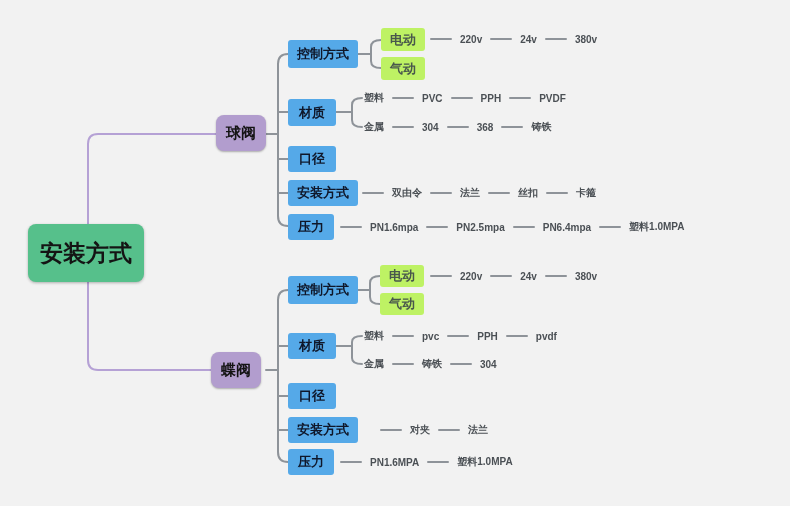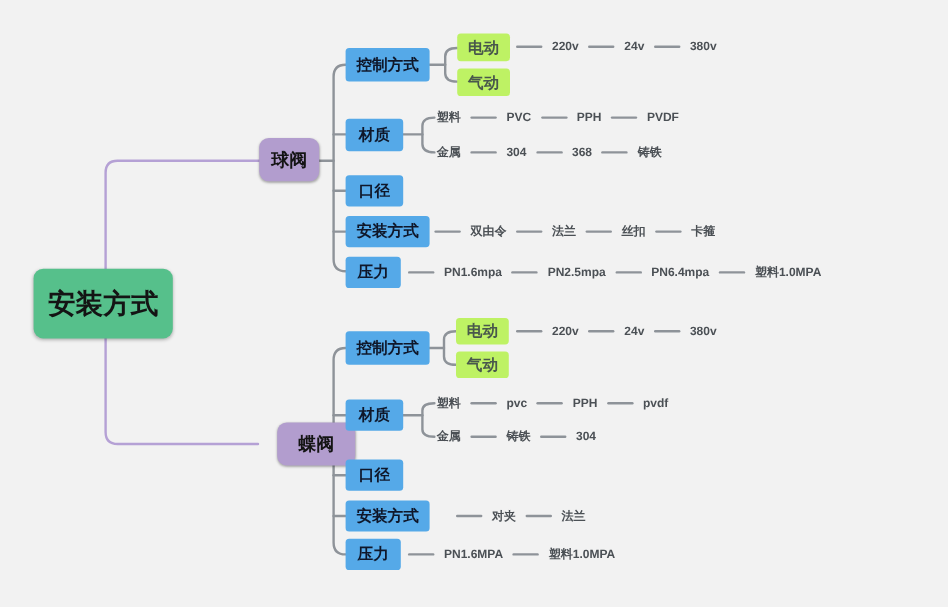--- a/index.html
+++ b/index.html
@@ -86,21 +86,21 @@
       <path d="M 358 290 H 370"></path>
       <path d="M 380 276 Q 370 276 370 283 V 297 Q 370 304 380 304"></path>
       <path d="M 336 346 H 352"></path>
       <path d="M 362 336 Q 352 336 352 342 V 358 Q 352 364 362 364"></path>
     </g>
   </svg>
 
   <div class="node node-root" style="left:28px;top:224px;width:116px;height:58px;">安装方式</div>
 
   <div class="node node-branch" style="left:216px;top:115px;width:50px;height:36px;">球阀</div>
-  <div class="node node-branch" style="left:231px;top:352px;width:65px;height:36px;">蝶阀</div>
+  <div class="node node-branch" style="left:211px;top:352px;width:50px;height:36px;">蝶阀</div>
 
   <div class="node node-cat" style="left:288px;top:40px;width:70px;height:28px;">控制方式</div>
   <div class="node node-cat" style="left:288px;top:99px;width:48px;height:27px;">材质</div>
   <div class="node node-cat" style="left:288px;top:146px;width:48px;height:26px;">口径</div>
   <div class="node node-cat" style="left:288px;top:180px;width:70px;height:26px;">安装方式</div>
   <div class="node node-cat" style="left:288px;top:214px;width:46px;height:26px;">压力</div>
 
   <div class="node node-leafbox" style="left:381px;top:28px;width:44px;height:23px;">电动</div>
   <div class="node node-leafbox" style="left:381px;top:57px;width:44px;height:23px;">气动</div>
 

